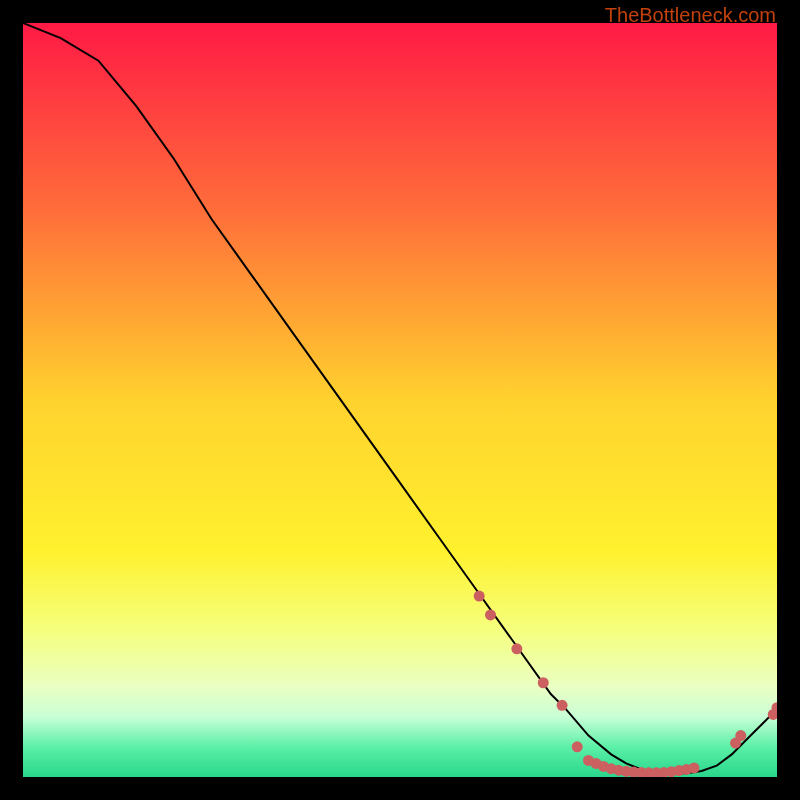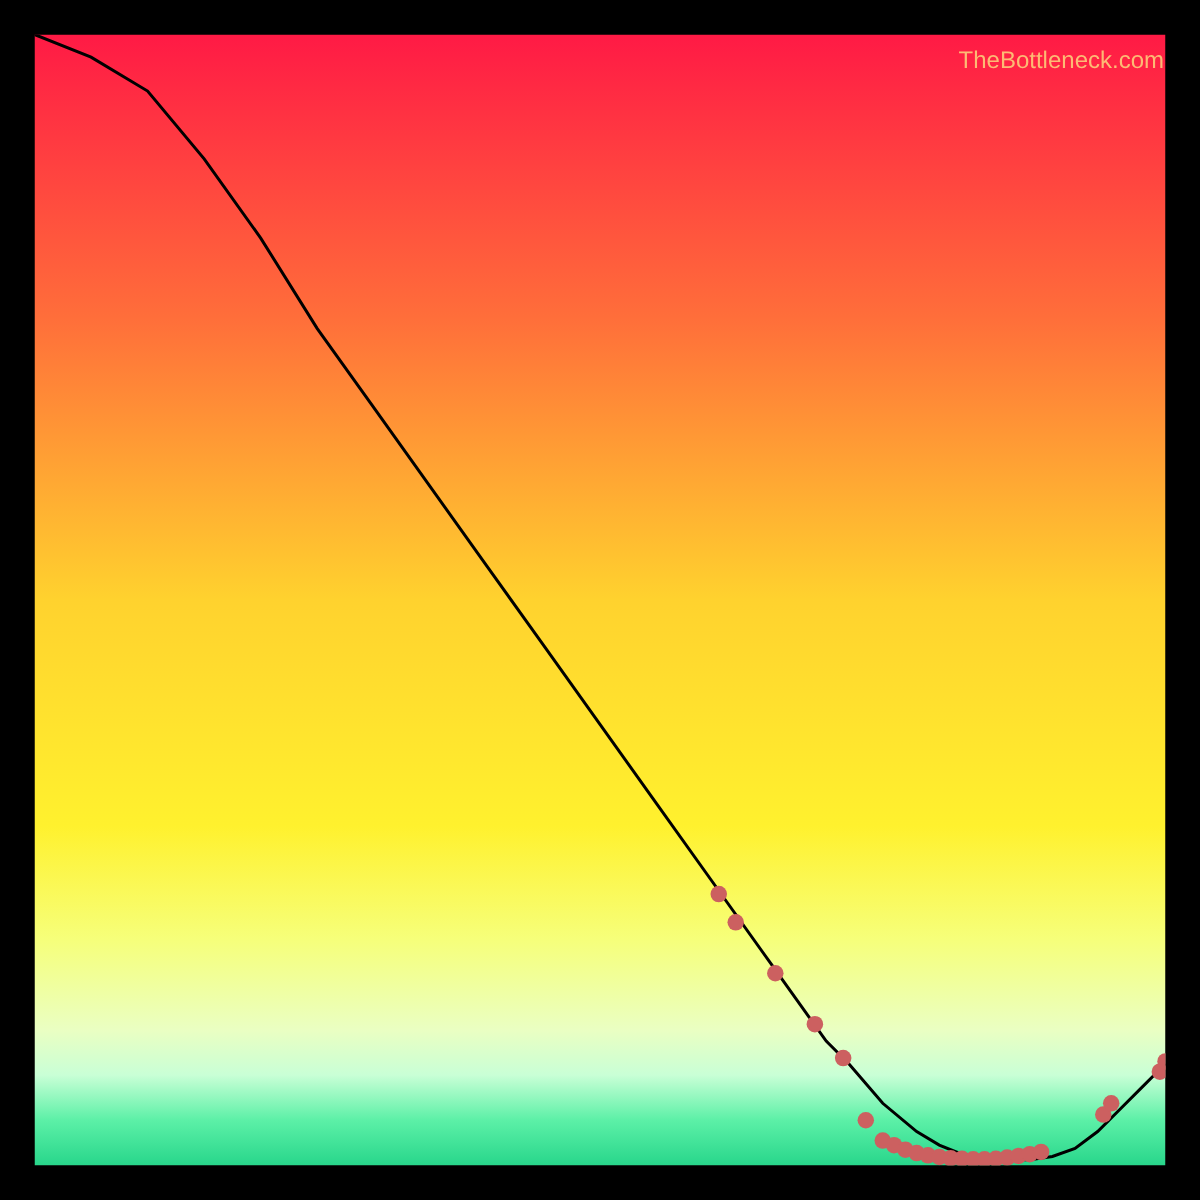--- a/index.html
+++ b/index.html
@@ -7,24 +7,23 @@
     background: #000;
     width: 800px;
     height: 800px;
     position: relative;
     font-family: Arial, sans-serif;
   }
   .watermark {
     position: absolute;
     top: 4px;
     right: 24px;
-    color: #fdba74;
-    font-size: 16px;
+    color: #c2410c;
+    font-size: 20px;
     z-index: 10;
-    margin-top: 28px;
   }
   .chart-area {
     position: absolute;
     left: 23px;
     top: 23px;
     width: 754px;
     height: 754px;
   }
   svg { display: block; }
 </style>

